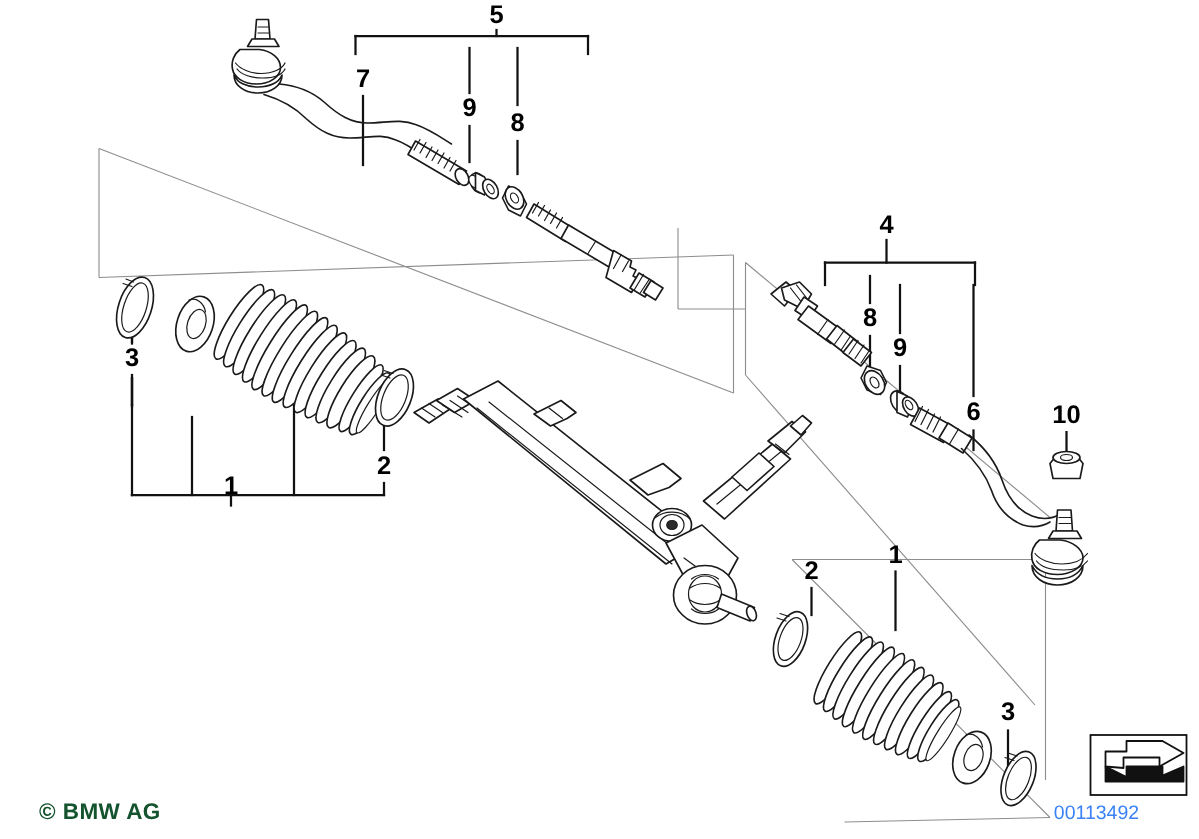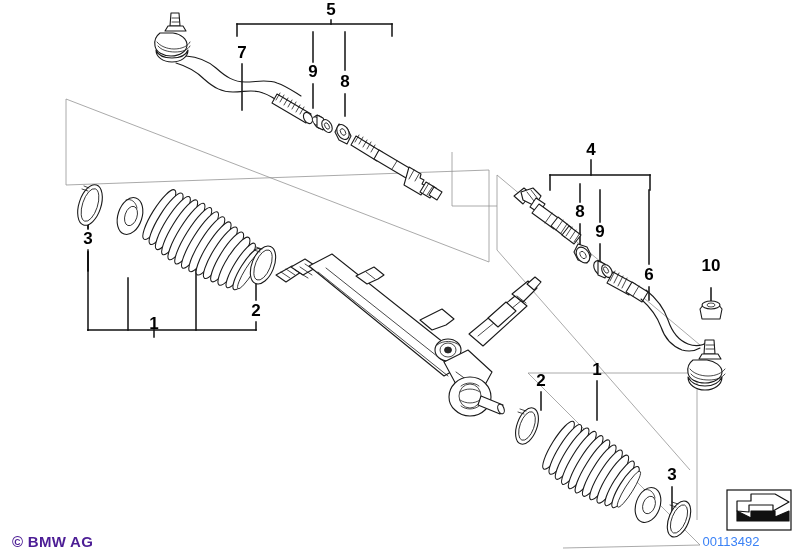--- a/index.html
+++ b/index.html
@@ -1,22 +1,22 @@
 <!DOCTYPE html>
 <html><head>
 <meta charset="utf-8">
 <style>
   html,body{margin:0;padding:0;background:#ffffff;}
   body{width:799px;height:559px;overflow:hidden;
        font-family:"Liberation Sans","DejaVu Sans",sans-serif;}
   #stage{position:relative;width:799px;height:559px;background:#fff;}
   #art{position:absolute;left:0;top:0;}
   .copyright{
-    position:absolute;left:12px;top:533px;
-    font-size:15px;font-weight:bold;color:#4c1d95;
+    position:absolute;left:26px;top:533px;
+    font-size:15px;font-weight:bold;color:#14532d;
     letter-spacing:0.3px;white-space:nowrap;
   }
   .partno{
     position:absolute;left:731px;top:534px;
     font-size:13px;color:#3b82f6;white-space:nowrap;
     transform:translateX(-50%);
   }
   .callout{
     position:absolute;font-size:17px;font-weight:bold;color:#000;
     transform:translate(-50%,-50%);white-space:nowrap;
@@ -354,19 +354,19 @@
       <div class="callout" style="left: 242px; top: 53px;">7</div>
       <div class="callout" style="left: 313px; top: 72px;">9</div>
       <div class="callout" style="left: 345px; top: 82px;">8</div>
       <div class="callout" style="left: 88px; top: 239px;">3</div>
       <div class="callout" style="left: 154px; top: 324px;">1</div>
       <div class="callout" style="left: 256px; top: 311px;">2</div>
       <div class="callout" style="left: 591px; top: 150px;">4</div>
       <div class="callout" style="left: 580px; top: 212px;">8</div>
       <div class="callout" style="left: 600px; top: 232px;">9</div>
       <div class="callout" style="left: 649px; top: 275px;">6</div>
-      <div class="callout" style="left: 711px; top: 266px;">10</div>
+      <div class="callout" style="left: 711px; top: 277px;">10</div>
       <div class="callout" style="left: 541px; top: 381px;">2</div>
       <div class="callout" style="left: 597px; top: 370px;">1</div>
       <div class="callout" style="left: 672px; top: 475px;">3</div>
     </div>
 
 </div>
 
 </body></html>

